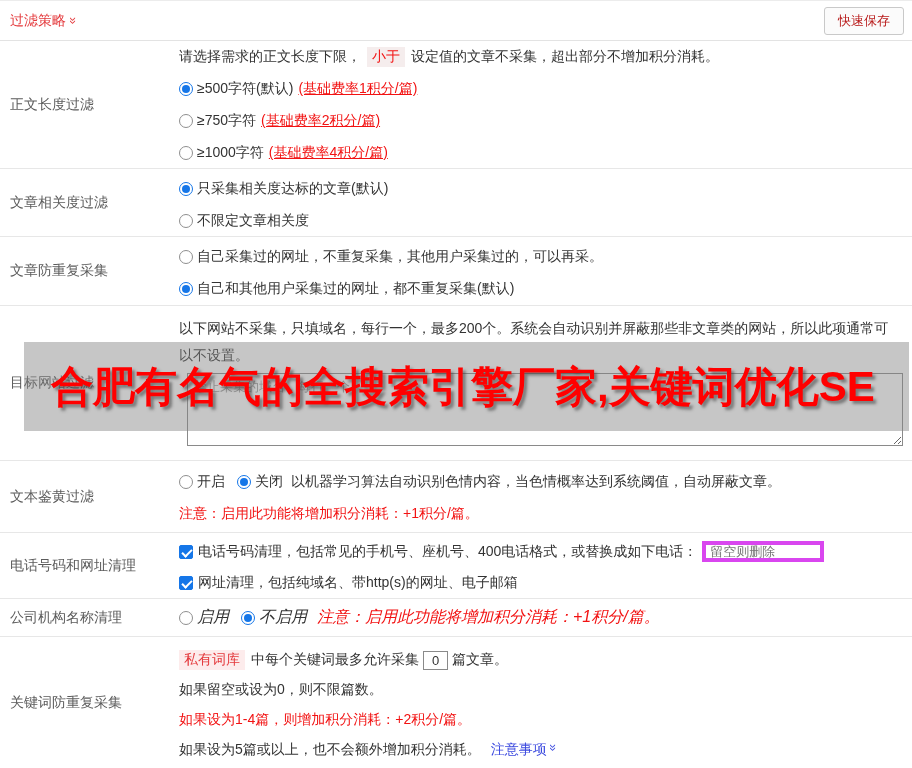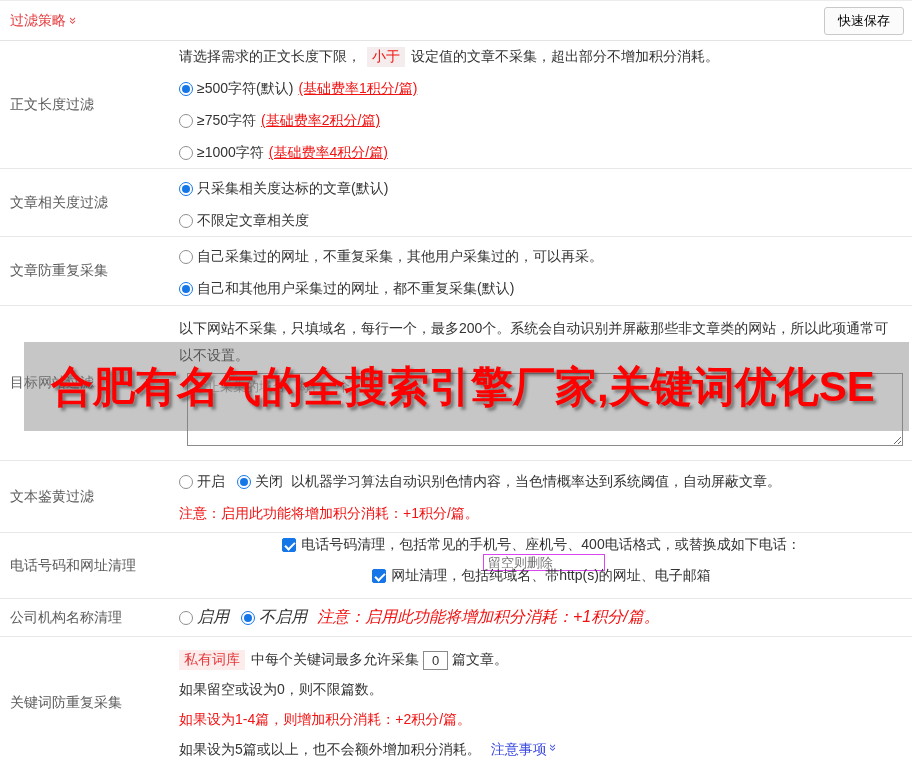--- a/index.html
+++ b/index.html
@@ -12,34 +12,34 @@
   
   .hdr {
     height:40px; display:flex; align-items:center; justify-content:space-between;
     padding:0 8px 0 10px; border-bottom:1px solid #e3e3e3;
   }
   .hdr-title { color:#e4393c; font-size:14px; display:flex; align-items:center; gap:4px; }
   .chev { display:inline-block; transform:rotate(90deg); font-size:13px; line-height:1; }
   .chev.red { color:#e4393c; }
   .chev.blue { color:#3b49df; }
   .save-btn {
-    font-size:13px; color:#000000; background:#fbfbfb; border:1px solid #c9c9c9;
+    font-size:13px; color:#b91c1c; background:#fbfbfb; border:1px solid #c9c9c9;
     border-radius:3px; padding:4px 13px; cursor:pointer;
     font-family:"Liberation Sans","DejaVu Sans",sans-serif;
   }
   
   .section { display:flex; border-bottom:1px solid #e7e7e7; }
   .section.last { border-bottom:none; }
   .label-col {
     width:179px; flex:none; padding-left:10px; display:flex; align-items:center;
     color:#5b5b5b; font-size:14px;
   }
   .content-col { flex:1; padding-right:8px; }
   .row { display:flex; align-items:center; font-size:14px; color:#333; }
-  .h32 { height:32px; } .h31 { height:31px;flex-direction:column; } .h30 { height:30px; }
+  .h32 { height:32px; } .h31 { height:31px; } .h30 { height:30px; }
   
   .radio {
     width:14px; height:14px; border-radius:50%; border:1px solid #8f8f8f; background:#fff;
     display:inline-block; position:relative; margin-right:4px; flex:none; cursor:pointer;
   }
   .radio.checked { border-color:#1576e8; }
   .radio.checked::after {
     content:""; position:absolute; left:2px; top:2px; width:8px; height:8px;
     border-radius:50%; background:#1576e8;
   }
@@ -68,21 +68,21 @@
   .s4 .content-col { padding-top:9px; }
   .s4 .desc { font-size:14px; line-height:27px; width:722px; color:#333; }
   .domains-ta {
     display:block; margin-top:4px; margin-left:8px; width:716px; height:73px;
     border:1px solid #8a8a8a; font-size:13px; padding:4px 6px; resize:both;
     font-family:"Liberation Sans","DejaVu Sans",sans-serif; color:#333; background:#fff;
   }
   .domains-ta::placeholder { color:#9b9b9b; }
   
   .phone-input {
-    width:122px; height:21px; border:1px solid #d946ef; font-size:13px; padding:0 4px;
+    width:122px; height:21px; border:4px solid #d946ef; font-size:13px; padding:0 4px;
     margin-left:5px; color:#333; font-family:"Liberation Sans","DejaVu Sans",sans-serif;
   }
   .phone-input::placeholder { color:#757575; }
   .count-input {
     width:25px; height:19px; border:1px solid #8a8a8a; font-size:13px; text-align:center;
     margin:0 4px; color:#333; font-family:"Liberation Sans","DejaVu Sans",sans-serif;
   }
   
   .overlay {
     position:absolute; left:24px; top:341px; width:885px; height:89px; z-index:5;

